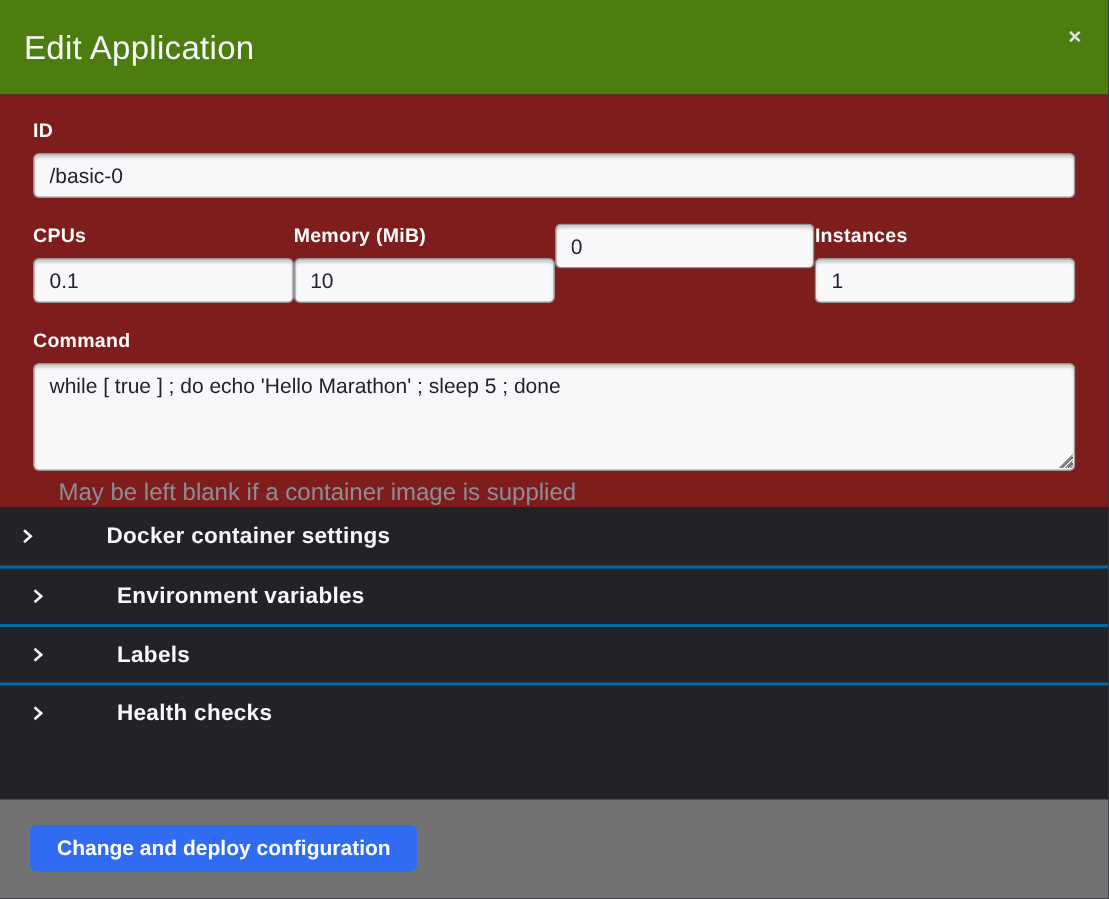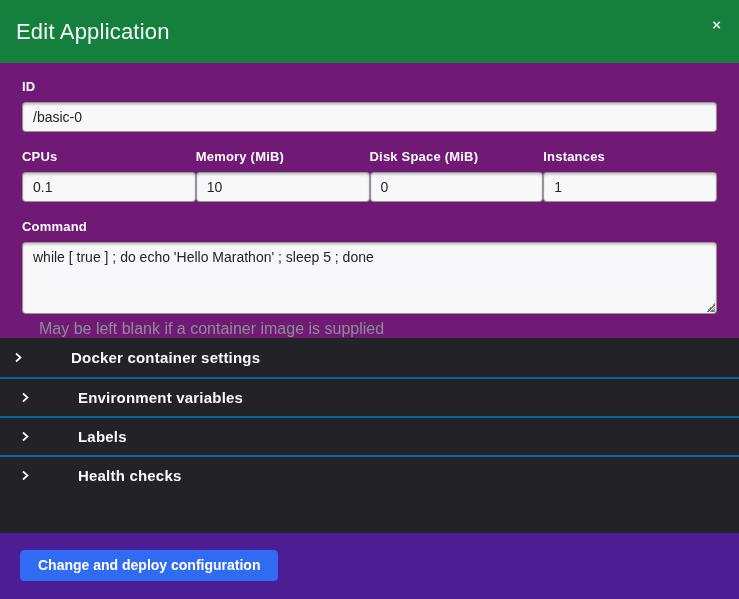--- a/index.html
+++ b/index.html
@@ -6,32 +6,32 @@
   html, body { width: 739px; height: 599px; overflow: hidden; }
   body {
     font-family: "Liberation Sans", sans-serif;
     background: #34373c;
   }
   .modal { width: 739px; height: 599px; display: flex; flex-direction: column; background: #34373c; }
 
   
   .modal-header {
     height: 63px; flex: 0 0 63px;
-    background: #15803d;
+    background: #4d7c0f;
     display: flex; align-items: center; justify-content: space-between;
     padding: 0 16px;
   }
   .modal-title { color: #f6f8fa; font-size: 22px; font-weight: 500; letter-spacing: 0.2px; }
   .close-x {
     color: #dfe2e6; font-size: 15px; font-weight: bold; cursor: pointer;
     line-height: 1; padding: 4px 2px; margin-top: -14px;
   }
 
   
-  .modal-body { flex: 0 0 273px; padding: 16px 22px 0; background: #701a75; }
+  .modal-body { flex: 0 0 273px; padding: 16px 22px 0; background: #7f1d1d; }
   .field-label {
     display: block; color: #fbfcfe; font-size: 13px; font-weight: bold;
     line-height: 16px; margin-bottom: 7px; letter-spacing: 0.2px;
   }
   .text-input, .text-area {
     width: 100%;
     background: #f8f8fa;
     border: 1px solid rgba(0,0,0,0.4);
     border-radius: 4px;
     box-shadow: inset 0 2px 2px rgba(0,0,0,0.18);
@@ -64,21 +64,21 @@
     padding: 0 16px 0 13px;
     cursor: pointer;
     gap: 36px;
   }
   .section-row + .section-row { border-top: 2px solid #0369a1; padding-left: 20px; }
   .chevron { width: 10px; height: 11px; margin-right: 12px; flex: 0 0 auto; }
   .section-label { color: #f6f8fa; font-size: 15px; font-weight: bold; letter-spacing: 0.2px; }
 
   
   .modal-footer {
-    flex: 1 1 auto; background: #4c1d95;
+    flex: 1 1 auto; background: #737373;
     display: flex; align-items: flex-start; gap: 7px;
     padding: 17px 20px 0;
   }
   .btn {
     height: 31px; border-radius: 4px; font-family: "Liberation Sans", sans-serif;
     font-size: 14px; font-weight: bold; cursor: pointer; line-height: 29px;
   }
   .btn-primary {
     background: #2f6cf1; color: #ffffff; border: 1px solid #2f6cf1; padding: 0 17px;
   }
@@ -106,21 +106,20 @@
     <div class="form-row">
       <div class="form-col">
         <label class="field-label">CPUs</label>
         <input class="text-input" type="text" value="0.1" style="">
       </div>
       <div class="form-col">
         <label class="field-label">Memory (MiB)</label>
         <input class="text-input" type="text" value="10" style="">
       </div>
       <div class="form-col">
-        <label class="field-label">Disk Space (MiB)</label>
         <input class="text-input" type="text" value="0" style="">
       </div>
       <div class="form-col">
         <label class="field-label">Instances</label>
         <input class="text-input" type="text" value="1" style="">
       </div>
     </div>
 
     <div class="command-group">
       <label class="field-label">Command</label>

